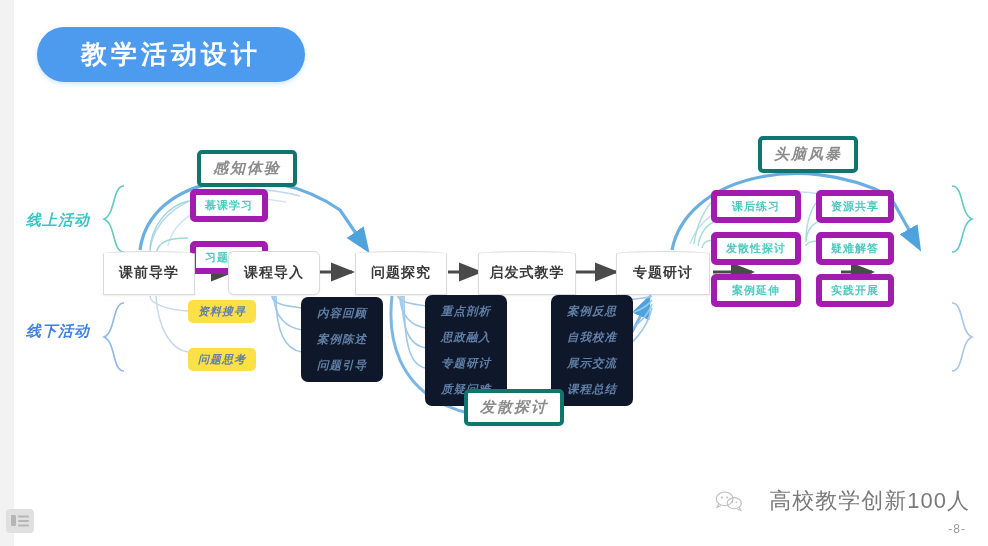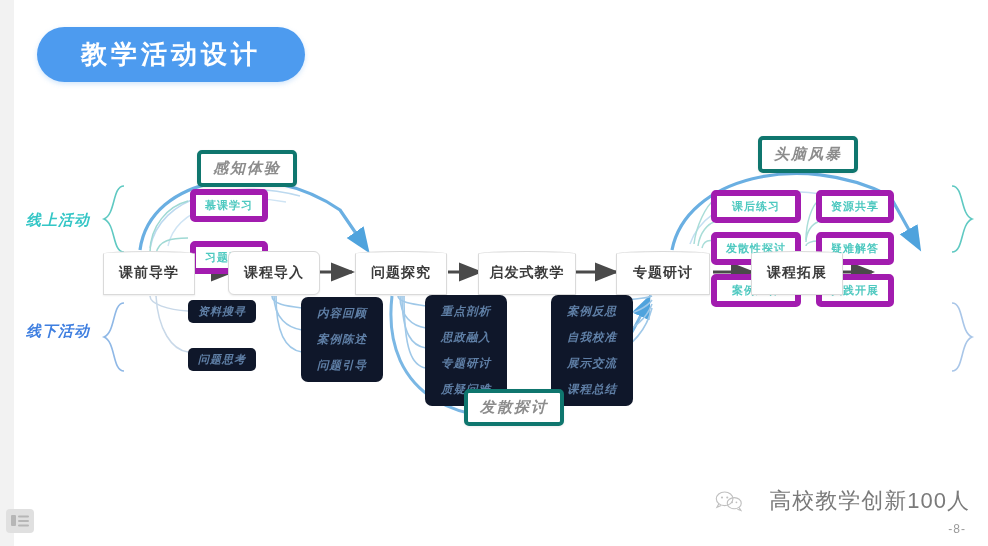--- a/index.html
+++ b/index.html
@@ -57,21 +57,21 @@
   .cluster-title span{font-size:15px;font-weight:bold;font-style:italic;color:#8c8c8c;letter-spacing:2px;}
 
   
   .chip-group{position:absolute;z-index:5;display:flex;flex-direction:column;}
   .chip{
     border-radius:5px;padding:3px 9px;margin-bottom:5px;
     font-size:11px;font-weight:bold;letter-spacing:1px;text-align:center;white-space:nowrap;
   }
   .chip:last-child{margin-bottom:0;}
   .chip.teal{background:#ffffff;border:6px solid #a21caf;color:#4ec9c0;}
-  .chip.panel{background:#0f172a;border:1px solid transparent;color:#5f7fa6;font-style:italic;}
+  .chip.panel{background:#fde047;border:1px solid transparent;color:#5f7fa6;font-style:italic;}
 
   
   .panel-box{
     position:absolute;background:#0f172a;border-radius:7px;padding:6px 7px;z-index:5;
     display:flex;flex-direction:column;
   }
   .panel-box .chip{background:transparent;border:none;color:#5f7fa6;font-style:italic;font-size:11.5px;}
 
   
   .watermark{position:absolute;right:18px;bottom:30px;display:flex;align-items:center;gap:26px;}
@@ -197,23 +197,20 @@
     <span>课程导入</span>
   </div>
   <div class="node" style="left:355px;top:251px;width:90px;">
     <span>问题探究</span>
   </div>
   <div class="node" style="left:478px;top:251px;width:96px;font-family:Liberation Mono, monospace;">
     <span>启发式教学</span>
   </div>
   <div class="node" style="left:616px;top:251px;width:92px;">
     <span>专题研讨</span>
-  </div>
-  <div class="node" style="left:751px;top:251px;width:90px;">
-    <span>课程拓展</span>
   </div>
 
   <div class="chip-group" style="left:190px;top:189px;gap:14px;">
     <div class="chip teal">慕课学习</div>
     <div class="chip teal">习题测试</div>
   </div>
 
   <div class="chip-group" style="left:188px;top:300px;gap:20px;">
     <div class="chip panel">资料搜寻</div>
     <div class="chip panel">问题思考</div>

